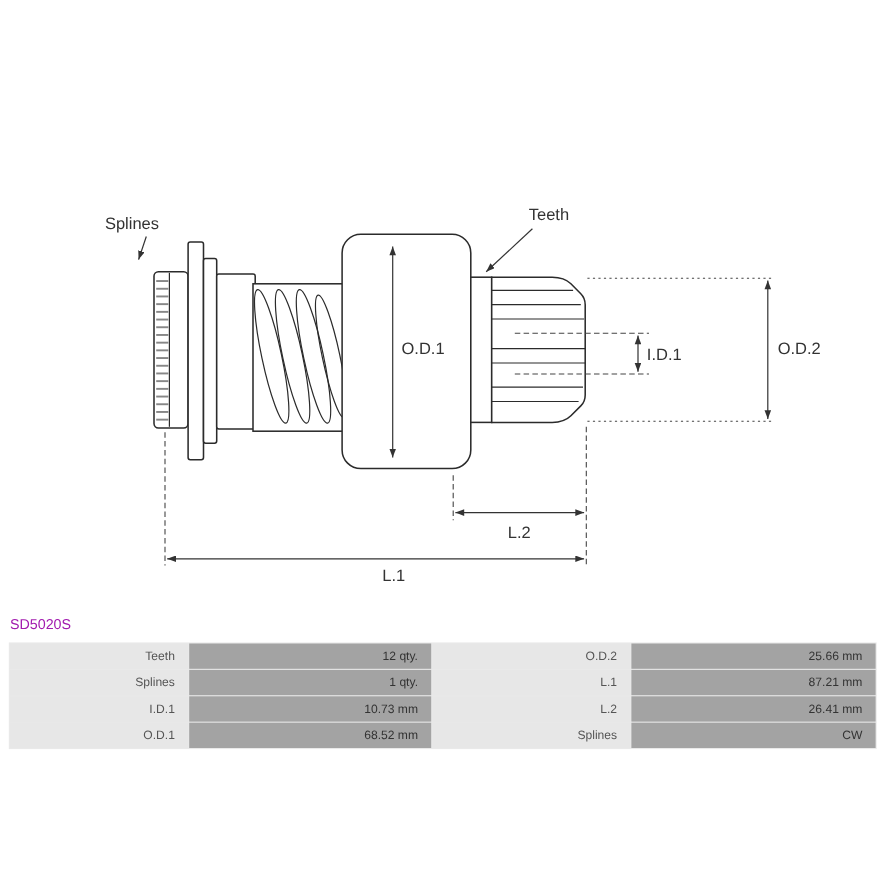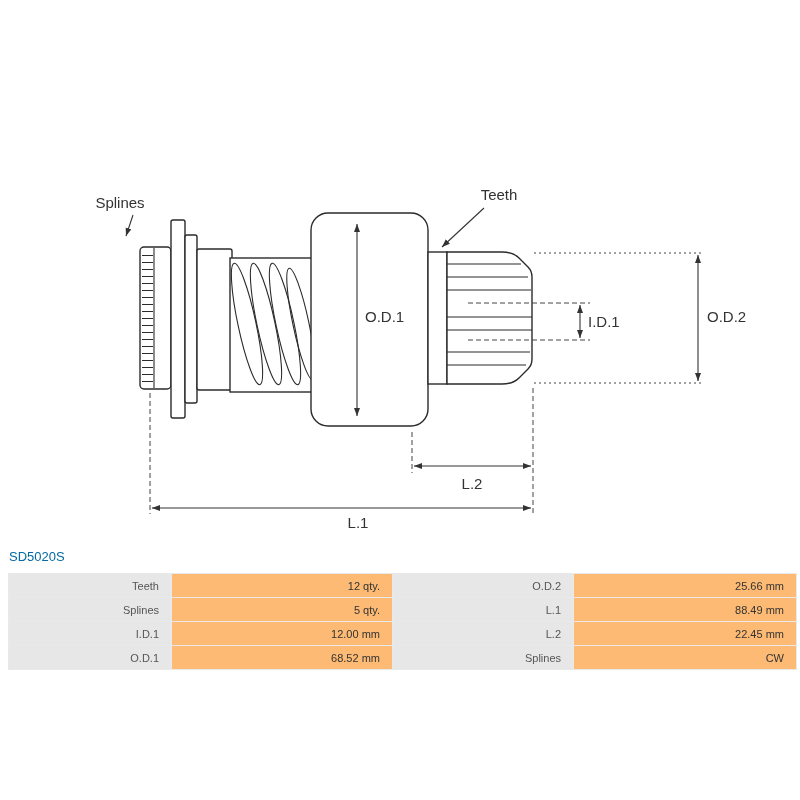--- a/index.html
+++ b/index.html
@@ -12,38 +12,38 @@
   }
   .drawing { display: block; }
   .drawing .outline { fill: #ffffff; stroke: #2b2b2b; stroke-width: 1.4; }
   .drawing .thin    { fill: none;    stroke: #2b2b2b; stroke-width: 1.1; }
   .drawing .dim     { fill: none;    stroke: #333333; stroke-width: 1.1; }
   .drawing .dash    { fill: none;    stroke: #444444; stroke-width: 1;   stroke-dasharray: 5,3; }
   .drawing .dots    { fill: none;    stroke: #444444; stroke-width: 1;   stroke-dasharray: 2,3; }
   .drawing text     { fill: #333333; font-size: 15px; }
   .part-number {
     font-size: 13px;
-    color: #0369a1;
-    margin: 1px 0 9px 9px;
+    color: #a21caf;
+    margin: 12px 0 9px 9px;
   }
   table.spec-table {
     border-collapse: separate;
     border-spacing: 1px;
     margin-left: 8px;
     background: #e9e9e9;
   }
   table.spec-table td {
     height: 23px;
     padding: 0 12px 0 4px;
     text-align: right;
     vertical-align: middle;
     font-size: 11px;
   }
   td.lbl { background: #e7e7e7; color: #555555; }
-  td.val { background: #fdba74; color: #333333; }
+  td.val { background: #a3a3a3; color: #333333; }
 </style>
 </head>
 <body>
 
 <svg class="drawing" width="800" height="548" viewBox="0 0 800 548" xmlns="http://www.w3.org/2000/svg">
   <defs>
     <marker id="arrE" markerWidth="10" markerHeight="8" refX="8" refY="3" orient="auto" markerUnits="userSpaceOnUse">
       <path d="M0,0 L8,3 L0,6 Z" fill="#333333"></path>
     </marker>
     <marker id="arrS" markerWidth="10" markerHeight="8" refX="0" refY="3" orient="auto" markerUnits="userSpaceOnUse">
@@ -147,29 +147,29 @@
   </colgroup>
   <tbody>
     <tr>
       <td class="lbl">Teeth</td>
       <td class="val">12 qty.</td>
       <td class="lbl">O.D.2</td>
       <td class="val">25.66 mm</td>
     </tr>
     <tr>
       <td class="lbl">Splines</td>
-      <td class="val">5 qty.</td>
+      <td class="val">1 qty.</td>
       <td class="lbl">L.1</td>
-      <td class="val">88.49 mm</td>
+      <td class="val">87.21 mm</td>
     </tr>
     <tr>
       <td class="lbl">I.D.1</td>
-      <td class="val">12.00 mm</td>
+      <td class="val">10.73 mm</td>
       <td class="lbl">L.2</td>
-      <td class="val">22.45 mm</td>
+      <td class="val">26.41 mm</td>
     </tr>
     <tr>
       <td class="lbl">O.D.1</td>
       <td class="val">68.52 mm</td>
       <td class="lbl">Splines</td>
       <td class="val">CW</td>
     </tr>
   </tbody>
 </table>
 

